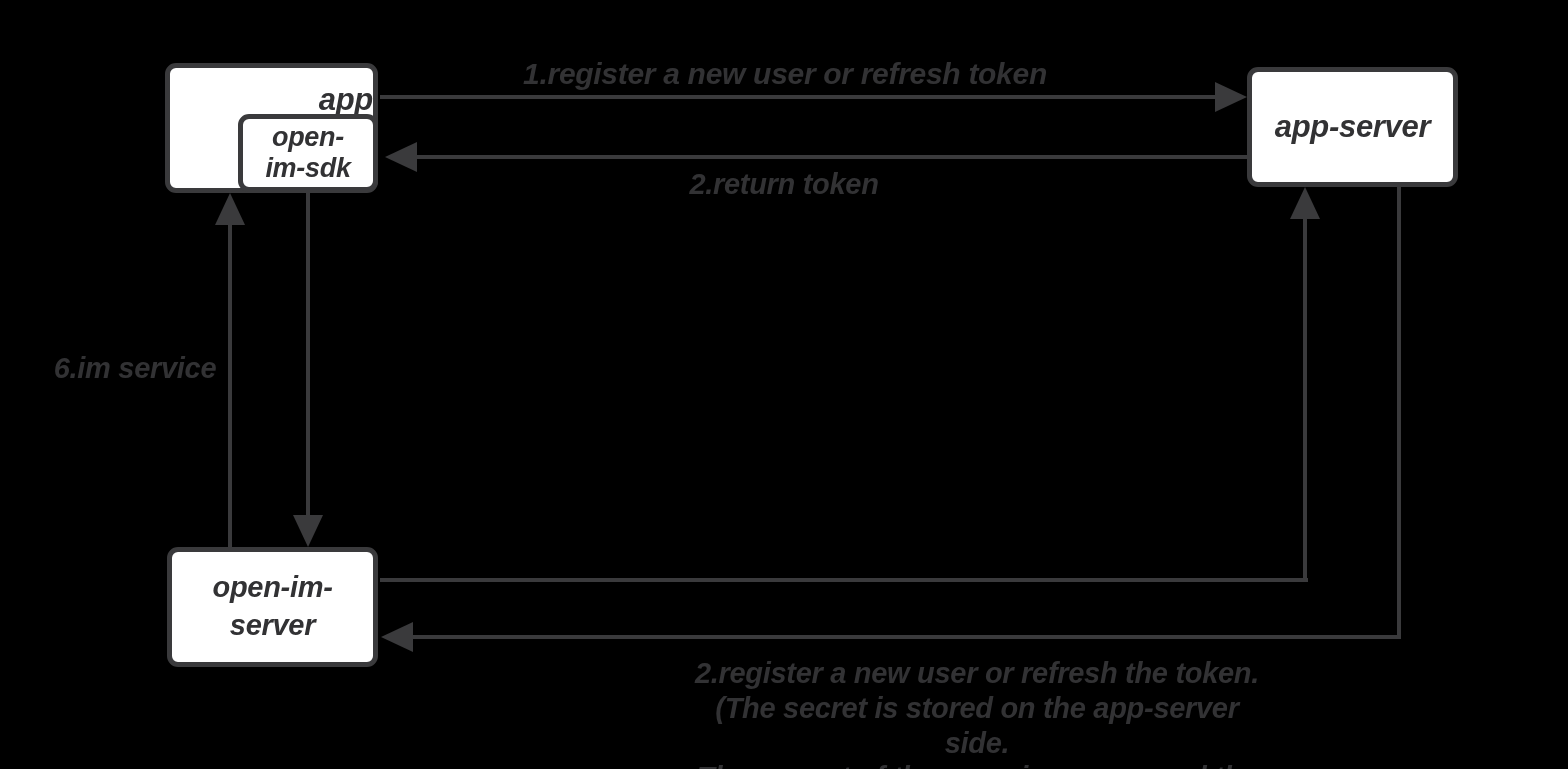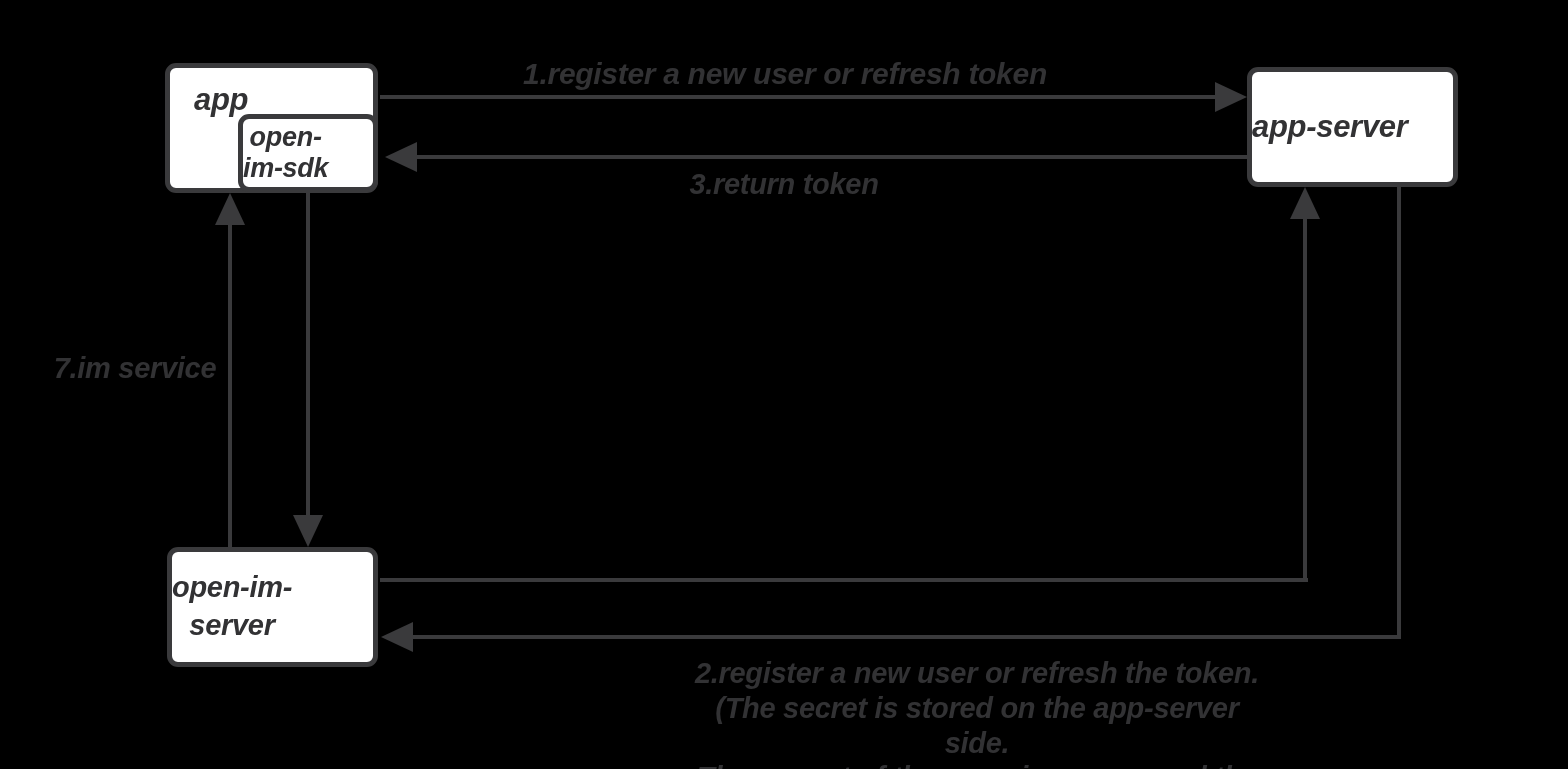--- a/index.html
+++ b/index.html
@@ -22,24 +22,25 @@
     color: var(--text);
     letter-spacing: -0.3px;
   }
   .node {
     position: absolute;
     background: var(--box-fill);
     border: 5px solid var(--stroke);
     border-radius: 11px;
     display: flex;
     align-items: center;
+    justify-content: center;
     text-align: center;
     white-space: pre-line;
   }
-  .node-app        { left: 165px; top: 63px;  width: 213px; height: 130px; align-items: flex-start; justify-content: flex-start; }
+  .node-app        { left: 165px; top: 63px;  width: 213px; height: 130px; align-items: flex-start; justify-content: flex-end; }
   .node-app .lbl   { padding: 14px 0 0 24px; font-size: 31px; }
   .node-sdk        { left: 238px; top: 114px; width: 140px; height: 78px; font-size: 27px; line-height: 1.15; }
   .node-appserver  { left: 1247px; top: 67px; width: 211px; height: 120px; font-size: 31px; }
   .node-imserver   { left: 167px; top: 547px; width: 211px; height: 120px; font-size: 29px; line-height: 1.3; }
 
   .line { position: absolute; background: var(--stroke); }
   .arrow { position: absolute; width: 0; height: 0; }
   .arrow-right { border-top: 15px solid transparent; border-bottom: 15px solid transparent; border-left: 32px solid var(--stroke); }
   .arrow-left  { border-top: 15px solid transparent; border-bottom: 15px solid transparent; border-right: 32px solid var(--stroke); }
   .arrow-up    { border-left: 15px solid transparent; border-right: 15px solid transparent; border-bottom: 32px solid var(--stroke); }
@@ -64,28 +65,28 @@
 <body>
 
 <div class="canvas">
 
   <div class="line" style="left:380px; top:95px; width:839px; height:4px;"></div>
   <div class="arrow arrow-right" style="left:1215px; top:82px;"></div>
   <div class="edge-label lbl-e1">1.register a new user or refresh token</div>
 
   <div class="line" style="left:415px; top:155px; width:832px; height:4px;"></div>
   <div class="arrow arrow-left" style="left:385px; top:142px;"></div>
-  <div class="edge-label lbl-e4">3.return token</div>
+  <div class="edge-label lbl-e4">2.return token</div>
 
   <div class="line" style="left:306px; top:190px; width:4px; height:327px;"></div>
   <div class="arrow arrow-down" style="left:293px; top:515px;"></div>
 
   <div class="line" style="left:228px; top:223px; width:4px; height:324px;"></div>
   <div class="arrow arrow-up" style="left:215px; top:193px;"></div>
-  <div class="edge-label lbl-e6">7.im service</div>
+  <div class="edge-label lbl-e6">6.im service</div>
 
   <div class="line" style="left:380px; top:578px; width:928px; height:4px;"></div>
   <div class="line" style="left:1303px; top:217px; width:4px; height:365px;"></div>
   <div class="arrow arrow-up" style="left:1290px; top:187px;"></div>
 
   <div class="line" style="left:1397px; top:187px; width:4px; height:452px;"></div>
   <div class="line" style="left:413px; top:635px; width:988px; height:4px;"></div>
   <div class="arrow arrow-left" style="left:381px; top:622px;"></div>
   <div class="edge-label lbl-e2">2.register a new user or refresh the token. (The secret is stored on the app-server side.
 The sercret of the open-im-server and the sercret of the app-server remain the same)</div>

